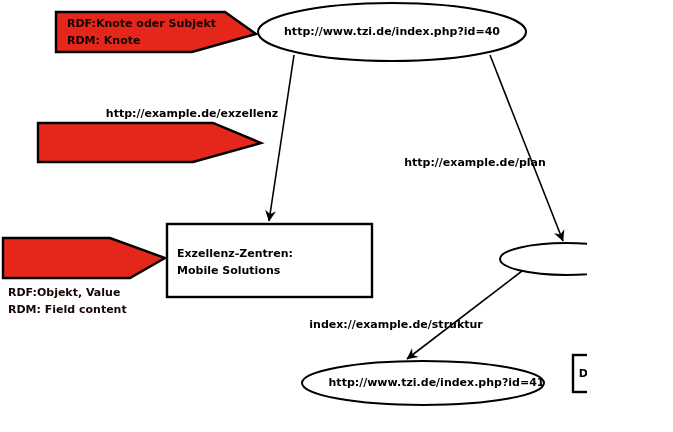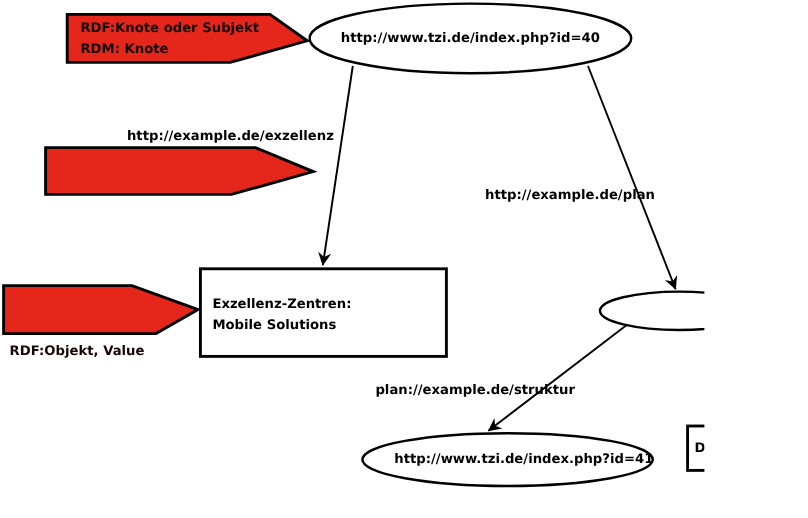--- a/index.html
+++ b/index.html
@@ -63,27 +63,28 @@
   </div>
 
   <div class="lbl center-x" style="left:423px;top:376px;padding-left:27px;">http://www.tzi.de/index.php?id=41</div>
 
   <div class="lbl center-x" style="left:621px;top:367px;">Der Wearable</div>
 
   <div class="lbl center-x" style="left:192px;top:107px;">http://example.de/exzellenz</div>
 
   <div class="lbl center-x" style="left:475px;top:156px;">http://example.de/plan</div>
 
-  <div class="lbl center-x" style="left:396px;top:318px;">plan://example.de/struktur</div>
+  <div class="lbl center-x" style="left:396px;top:318px;">index://example.de/struktur</div>
 
   <div class="lbl callout-text" style="left:67px;top:15px;">
     <div>RDF:Knote oder Subjekt</div>
     <div>RDM: Knote</div>
   </div>
 
   <div class="lbl callout-text" style="left:49px;top:126px;">
   </div>
 
   <div class="lbl callout-text" style="left:8px;top:240px;margin-top:44px;">
     <div>RDF:Objekt, Value</div>
+    <div>RDM: Field content</div>
   </div>
 
 </div>
 
 </body></html>

